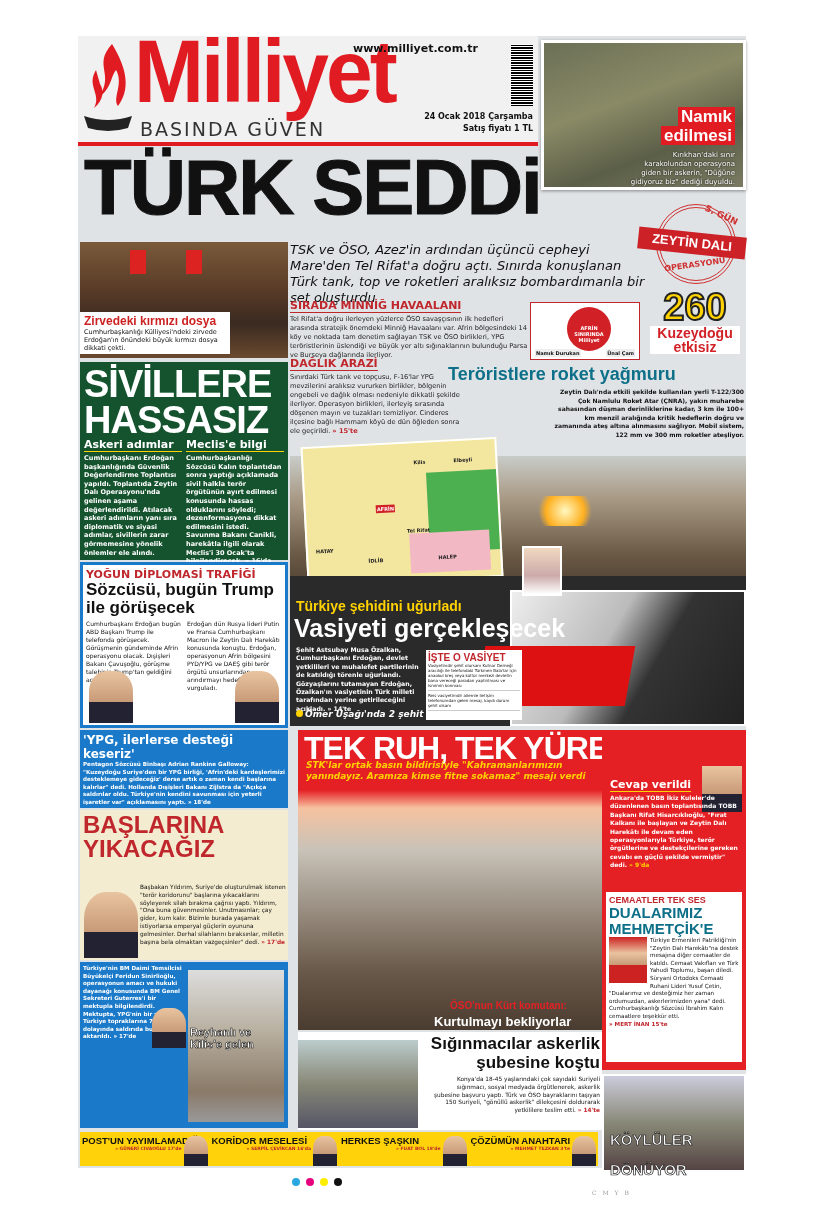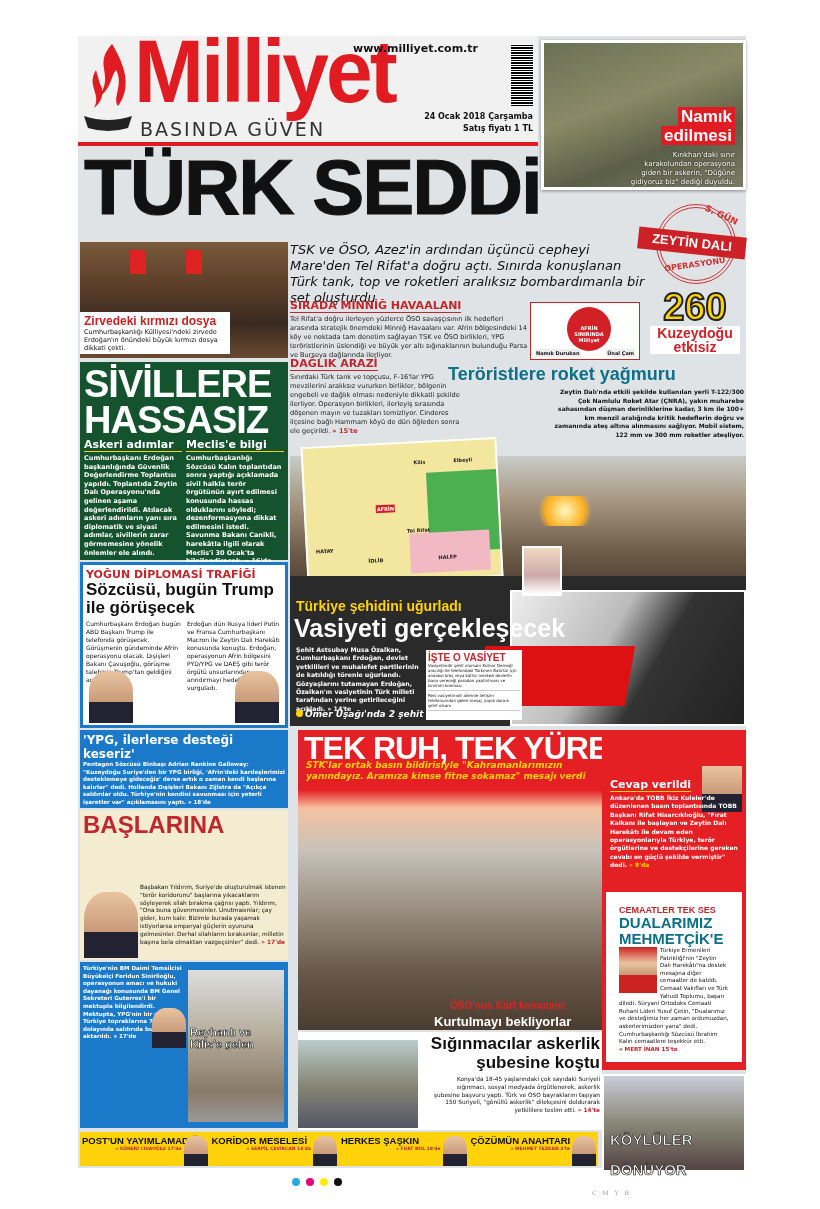--- a/index.html
+++ b/index.html
@@ -104,21 +104,21 @@
 .tek-h{left:226px;top:694px;font:900 32px "Liberation Sans",sans-serif;color:#fff;letter-spacing:-1px}
 .tek-d{left:228px;top:724px;width:296px;font:italic 700 9px/11px "DejaVu Sans",sans-serif;color:#ffd200}
 .oso-k{left:372px;top:964px;font:900 10px "Liberation Sans",sans-serif;color:#e52024}
 .oso-h{left:356px;top:978px;font:900 13px "Liberation Sans",sans-serif;color:#fff}
 .oso-p{left:360px;top:996px;width:160px;font:400 5.4px/7px "DejaVu Sans",sans-serif;color:#fff;text-align:right}
 
 .cev{left:524px;top:694px;width:144px;height:340px;background:#e52024;border:2px solid #e52024}
 .cev .h{left:6px;top:46px;font:700 11px "DejaVu Sans",sans-serif;color:#fff;border-bottom:1px solid #ffd200}
 .cev .p{left:6px;top:62px;width:134px;font:700 6px/8.4px "DejaVu Sans",sans-serif;color:#fff}
 .cev .face{left:98px;top:34px;width:40px;height:46px;border-radius:0}
-.cema{left:528px;top:856px;width:136px;height:170px;background:#fff;padding:13px}
+.cema{left:528px;top:856px;width:136px;height:170px;background:#fff;padding:3px}
 .cema .k{font:900 9px "Liberation Sans",sans-serif;color:#c0272d}
 .cema .h{font:900 15px/16px "Liberation Sans",sans-serif;color:#0d7088}
 .cema .p{font:400 5.6px/7.6px "DejaVu Sans",sans-serif}
 .cema .face{float:left;width:38px;height:46px;margin:0 3px 0 0;border-radius:0;background:linear-gradient(#c22,#e9c4a0 35%,#c89a78 60%,#c22 60%)}
 
 .sig{left:220px;top:996px;width:304px;height:98px;background:#fff}
 .sig .ph{left:0;top:8px;width:120px;height:88px;background:linear-gradient(#bcc,#887 50%,#556)}
 .sig .h{left:120px;top:2px;font:900 17px/19px "Liberation Sans",sans-serif;text-align:right;width:182px}
 .sig .p{left:132px;top:44px;width:170px;font:400 5.8px/7.8px "DejaVu Sans",sans-serif;text-align:right}
 .koy{left:524px;top:1038px;width:144px;height:98px;background:linear-gradient(#ccd,#887 50%,#544);border:2px solid #fff}
@@ -262,20 +262,21 @@
     </div>
   </div>
 
   <div class="abs ypg">
     <h3>'YPG, ilerlerse desteği keseriz'</h3>
     <p><span>Pentagon Sözcüsü Binbaşı Adrian Rankine Galloway: "Kuzeydoğu Suriye'den bir YPG birliği, 'Afrin'deki kardeşlerimizi desteklemeye gideceğiz' derse artık o zaman kendi başlarına kalırlar" dedi. Hollanda Dışişleri Bakanı Zijlstra da "Açıkça saldırılar oldu. Türkiye'nin kendini savunması için yeterli işaretler var" açıklamasını yaptı.</span> <span>» 18'de</span></p>
   </div>
 
   <div class="abs bas">
     <div class="h">BAŞLARINA</div>
+    <div class="h">YIKACAĞIZ</div>
     <div class="abs face"></div>
     <div class="abs p"><span>Başbakan Yıldırım, Suriye'de oluşturulmak istenen "terör koridorunu" başlarına yıkacaklarını söyleyerek silah bırakma çağrısı yaptı. Yıldırım, "Ona buna güvenmesinler. Unutmasınlar; çay gider, kum kalır. Bizimle burada yaşamak istiyorlarsa emperyal güçlerin oyununa gelmesinler. Derhal silahlarını bıraksınlar, milletin başına bela olmaktan vazgeçsinler" dedi.</span> <b style="color:#c0272d">» 17'de</b></div>
   </div>
 
   <div class="abs afrin">
     <div class="abs face"></div>
     <div class="p"><span>Türkiye'nin BM Daimi Temsilcisi Büyükelçi Feridun Sinirlioğlu, operasyonun amacı ve hukuki dayanağı konusunda BM Genel Sekreteri Guterres'i bir mektupla bilgilendirdi. Mektupta, YPG'nin bir yıl içinde Türkiye topraklarına 700 dolayında saldırıda bulunduğu aktarıldı.</span> <span>» 17'de</span></div>
     <div class="abs ph">
         <span class="abs">Reyhanlı ve Kilis'e gelen</span>
       </div>

